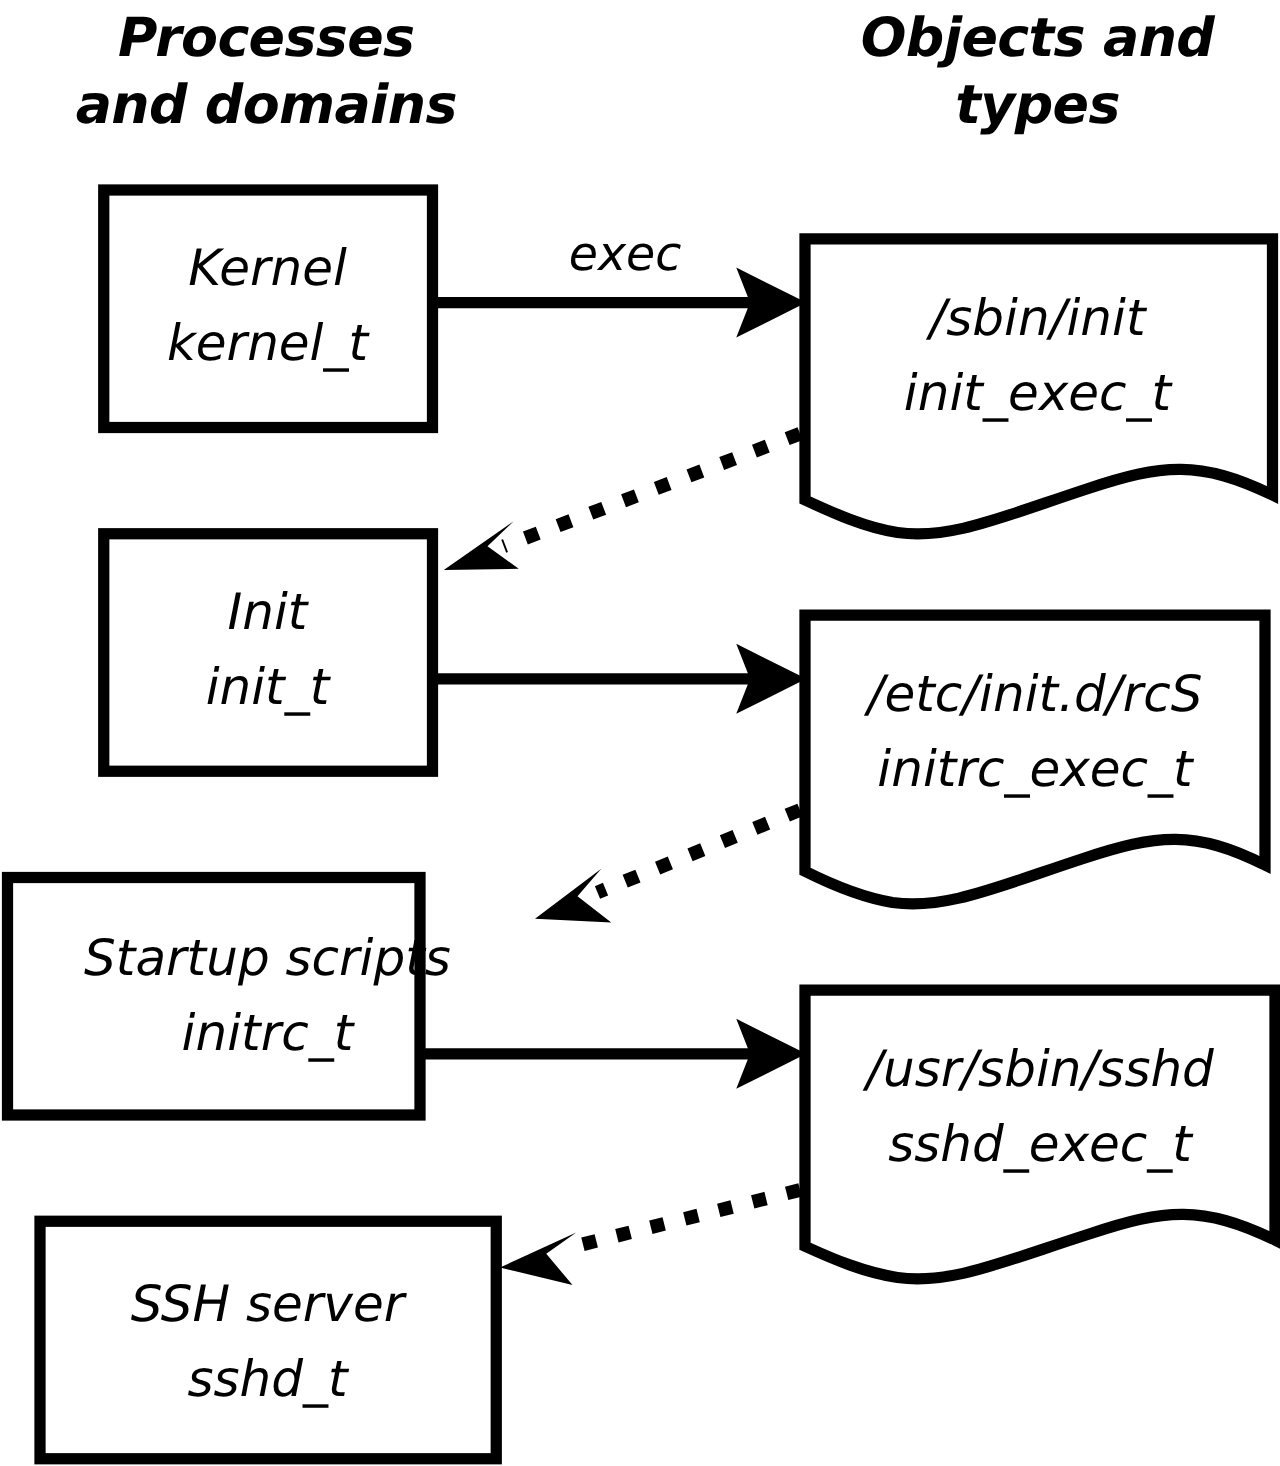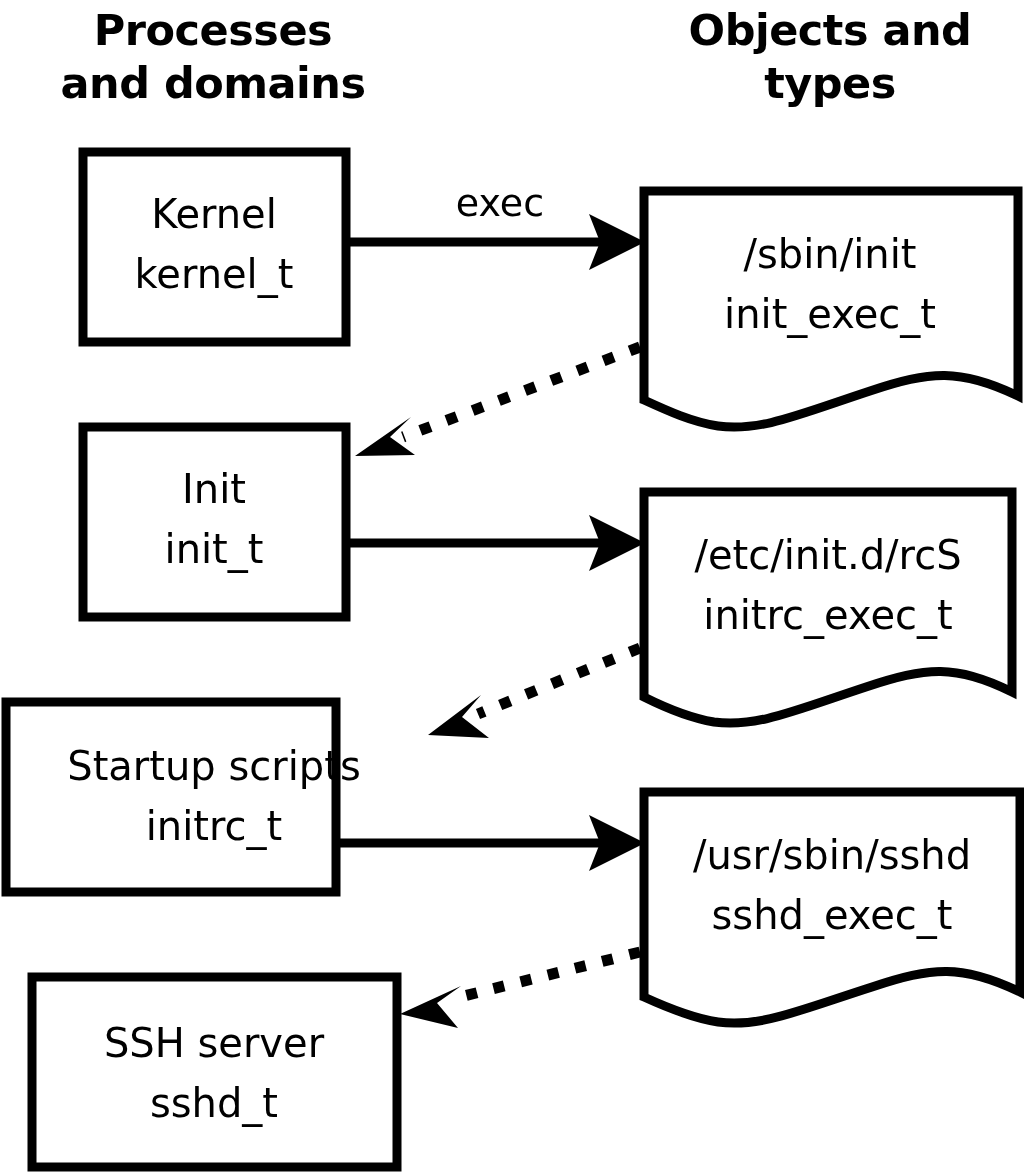--- a/index.html
+++ b/index.html
@@ -15,20 +15,21 @@
     overflow: hidden;
     font-family: "DejaVu Sans", "Liberation Sans", sans-serif;
     color: #000000;
   }
   #diagram-root {
     position: absolute;
     left: 0;
     top: 0;
     width: 1024px;
     height: 1173px;
+    font-style: italic;
   }
   svg#diagram-canvas {
     position: absolute;
     left: 0;
     top: 0;
     width: 1024px;
     height: 1173px;
     display: block;
   }
   .col-header {

